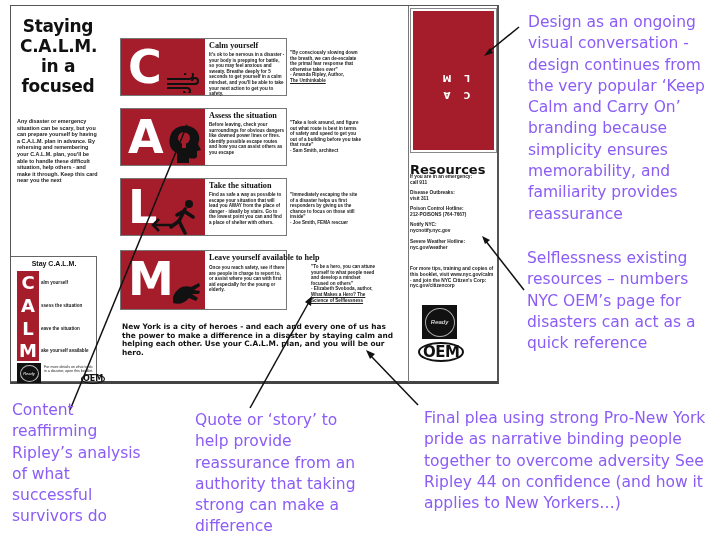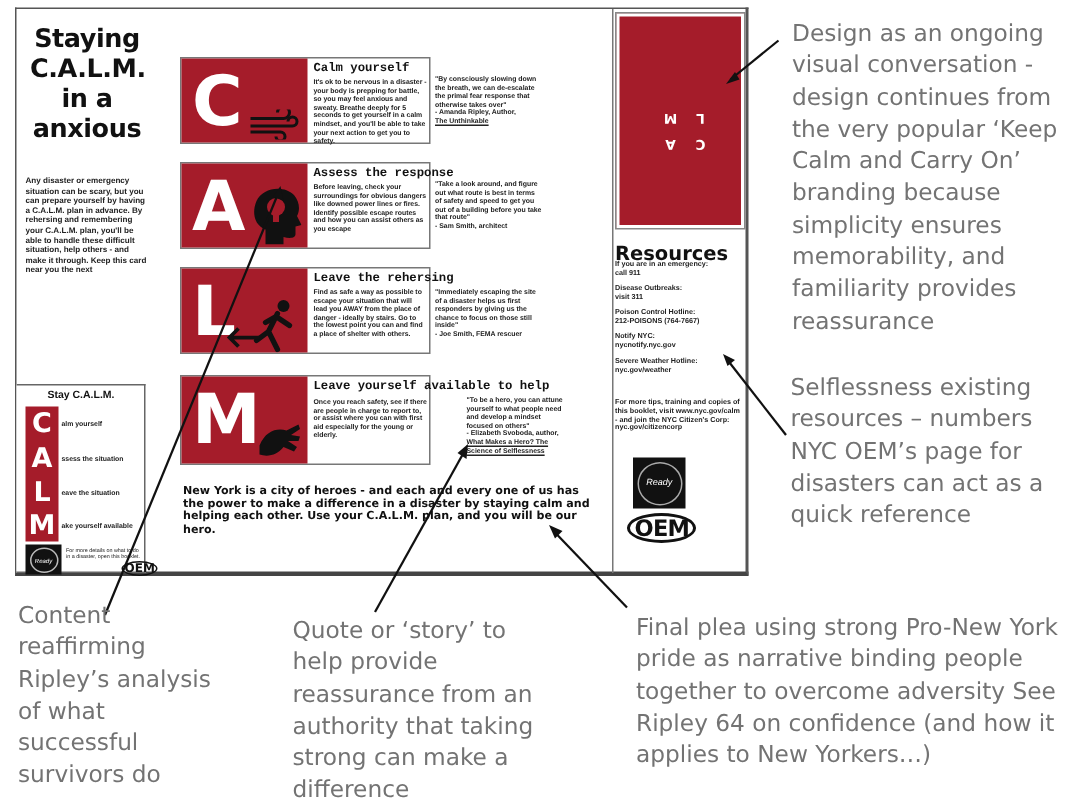--- a/index.html
+++ b/index.html
@@ -45,21 +45,21 @@
     .calm-row {
       position: absolute; left: 120px; width: 167px; height: 58px;
       border: 1px solid #777; background: #fff;
     }
     .calm-block { position: absolute; left: 0; top: 0; width: 84px; height: 100%; background: #a51c2a; }
     .calm-letter {
       position: absolute; left: 7px; top: 4px; font-size: 46px; line-height: 48px; color: #fff; font-weight: bold;
       font-family: "DejaVu Sans", sans-serif;
     }
     .calm-icon { position: absolute; color: #111; }
-    .calm-heading { position: absolute; left: 89px; top: 3px; font-size: 8.2px; font-weight: bold; color: #111; white-space: nowrap; font-family: Liberation Mono, monospace; }
+    .calm-heading { position: absolute; left: 89px; top: 3px; font-size: 8.2px; font-weight: bold; color: #111; white-space: nowrap; font-family: Liberation Serif, serif; }
     .calm-body { position: absolute; left: 89px; top: 14px; width: 76px; font-size: 4.6px; line-height: 5.6px; font-weight: bold; color: #222; }
     .calm-quote { position: absolute; left: 290px; width: 72px; font-size: 4.6px; line-height: 5.6px; font-weight: bold; color: #222; }
     .calm-quote .book { text-decoration: underline; }
 
     .closing {
       position: absolute; left: 122px; top: 323px; width: 272px; font-size: 7.4px; line-height: 8.6px; font-weight: bold; color: #111;
       font-family: "DejaVu Sans", sans-serif;
     }
 
     
@@ -80,33 +80,33 @@
       position: absolute; left: 422px; top: 305px; width: 35px; height: 34px; background: #111; color: #fff;
       font-size: 6px; font-style: italic; display: flex; align-items: center; justify-content: center;
     }
     .res-ready::before { content: ""; position: absolute; left: 3px; top: 3px; width: 28px; height: 27px; border: 0.8px solid #aaa; border-radius: 50%; }
     .res-oem {
       position: absolute; left: 418px; top: 342px; font-size: 15px; font-weight: 900; font-family: "DejaVu Sans", sans-serif;
       border: 2px solid #111; border-radius: 50%; padding: 0 3px; line-height: 16px; letter-spacing: -0.5px;
     }
 
     
-    .note { position: absolute; font-family: "DejaVu Sans", sans-serif; font-size: 15.5px; line-height: 21.3px; color: #737373; font-weight: normal; }
+    .note { position: absolute; font-family: "DejaVu Sans", sans-serif; font-size: 15.5px; line-height: 21.3px; color: #8b5cf6; font-weight: normal; }
     svg.arrows { position: absolute; left: 0; top: 0; width: 720px; height: 540px; pointer-events: none; }
   </style>
 </head>
 <body>
 
 <div class="page-frame"></div>
 
 <div class="title">
   <div>Staying</div>
   <div>C.A.L.M.</div>
   <div>in a</div>
-  <div>anxious</div>
+  <div>focused</div>
 </div>
 
 <div class="intro">Any disaster or emergency situation can be scary, but you can prepare yourself by having a C.A.L.M. plan in advance.  By rehersing and remembering your C.A.L.M. plan, you'll be able to handle these difficult situation, help others - and make it through.  Keep this card near you the next</div>
 
 <div class="pocket">
   <div class="pocket-title">Stay C.A.L.M.</div>
   <div class="pocket-strip"></div>
   <div class="pocket-row" style="top:14px">
     <span class="pocket-letter">C</span>
     <span class="pocket-text">alm yourself</span>
@@ -149,38 +149,38 @@
 <div class="calm-row" style="top:108px">
   <div class="calm-block">
     <span class="calm-letter">A</span>
     <svg class="calm-icon" style="left:46px;top:14px" width="34" height="40" viewBox="0 0 34 40">
       <path d="M10 40 V30 C2 27 1 18 4 11 C8 2 22 0 29 7 C33 12 33 17 31 21 L34 27 L30 28 L30 33 C30 36 26 36 22 35 L22 40 Z" fill="#111"></path>
       <circle cx="17" cy="15" r="6" fill="#a51c2a"></circle>
       <rect x="15" y="20" width="4" height="5" fill="#a51c2a"></rect>
     </svg>
   </div>
 </div>
-<div class="calm-heading" style="left:209px;top:111px">Assess the response</div>
+<div class="calm-heading" style="left:209px;top:111px">Assess the situation</div>
 <div class="calm-body" style="left:209px;top:122px">Before leaving, check your surroundings for obvious dangers like downed power lines or fires.  Identify possible escape routes and how you can assist others as you escape</div>
 <div class="calm-quote" style="top:120px">
   <span>"Take a look around, and figure out what route is best in terms of safety and speed to get you out of a building before you take that route"</span><br>
   <span>- Sam Smith, architect</span>
 </div>
 
 <div class="calm-row" style="top:178px">
   <div class="calm-block">
     <span class="calm-letter">L</span>
     <svg class="calm-icon" style="left:30px;top:20px" width="52" height="36" viewBox="0 0 52 36">
       <circle cx="38" cy="5" r="4" fill="#111"></circle>
       <path d="M34 10 L28 22 L20 28 M28 22 L34 34 M33 12 L42 18 M33 12 L26 16" stroke="#111" stroke-width="3.5" fill="none" stroke-linecap="round"></path>
       <path d="M2 26 H22 M8 20 L2 26 L8 32" stroke="#111" stroke-width="2.5" fill="none"></path>
     </svg>
   </div>
 </div>
-<div class="calm-heading" style="left:209px;top:181px">Leave the rehersing</div>
+<div class="calm-heading" style="left:209px;top:181px">Take the situation</div>
 <div class="calm-body" style="left:209px;top:192px">Find as safe a way as possible to escape your situation that will lead you AWAY from the place of danger - ideally by stairs. Go to the lowest point you can and find a place of shelter with others.</div>
 <div class="calm-quote" style="top:192px">
   <span>"Immediately escaping the site of a disaster helps us first responders by giving us the chance to focus on those still inside"</span><br>
   <span>- Joe Smith, FEMA rescuer</span>
 </div>
 
 <div class="calm-row" style="top:250px;height:60px">
   <div class="calm-block">
     <span class="calm-letter">M</span>
     <svg class="calm-icon" style="left:50px;top:26px" width="30" height="30" viewBox="0 0 30 30">
@@ -243,13 +243,13 @@
   <line x1="250" y1="408" x2="309" y2="302" stroke="#111" stroke-width="1.5"></line>
   <polygon points="312,296 311,306 305,302" fill="#111"></polygon>
   <line x1="418" y1="405" x2="370" y2="355" stroke="#111" stroke-width="1.5"></line>
   <polygon points="366,350 375,354 370,359" fill="#111"></polygon>
 </svg>
 
 <div class="note" style="left:528px;top:12px;width:190px">Design as an ongoing visual conversation - design continues from the very popular ‘Keep Calm and Carry On’ branding because simplicity ensures memorability, and familiarity provides reassurance</div>
 <div class="note" style="left:527px;top:248px;width:185px">Selflessness existing resources – numbers NYC OEM’s page for disasters can act as a quick reference</div>
 <div class="note" style="left:12px;top:400px;width:130px">Content reaffirming Ripley’s analysis of what successful survivors do</div>
 <div class="note" style="left:195px;top:410px;width:170px">Quote or ‘story’ to help provide reassurance from an authority that taking strong can make a difference</div>
-<div class="note" style="left:424px;top:408px;width:294px">Final plea using strong Pro-New York pride as narrative binding people together to overcome adversity See Ripley 64 on confidence (and how it applies to New Yorkers…)</div>
+<div class="note" style="left:424px;top:408px;width:294px">Final plea using strong Pro-New York pride as narrative binding people together to overcome adversity See Ripley 44 on confidence (and how it applies to New Yorkers…)</div>
 
 </body></html>

